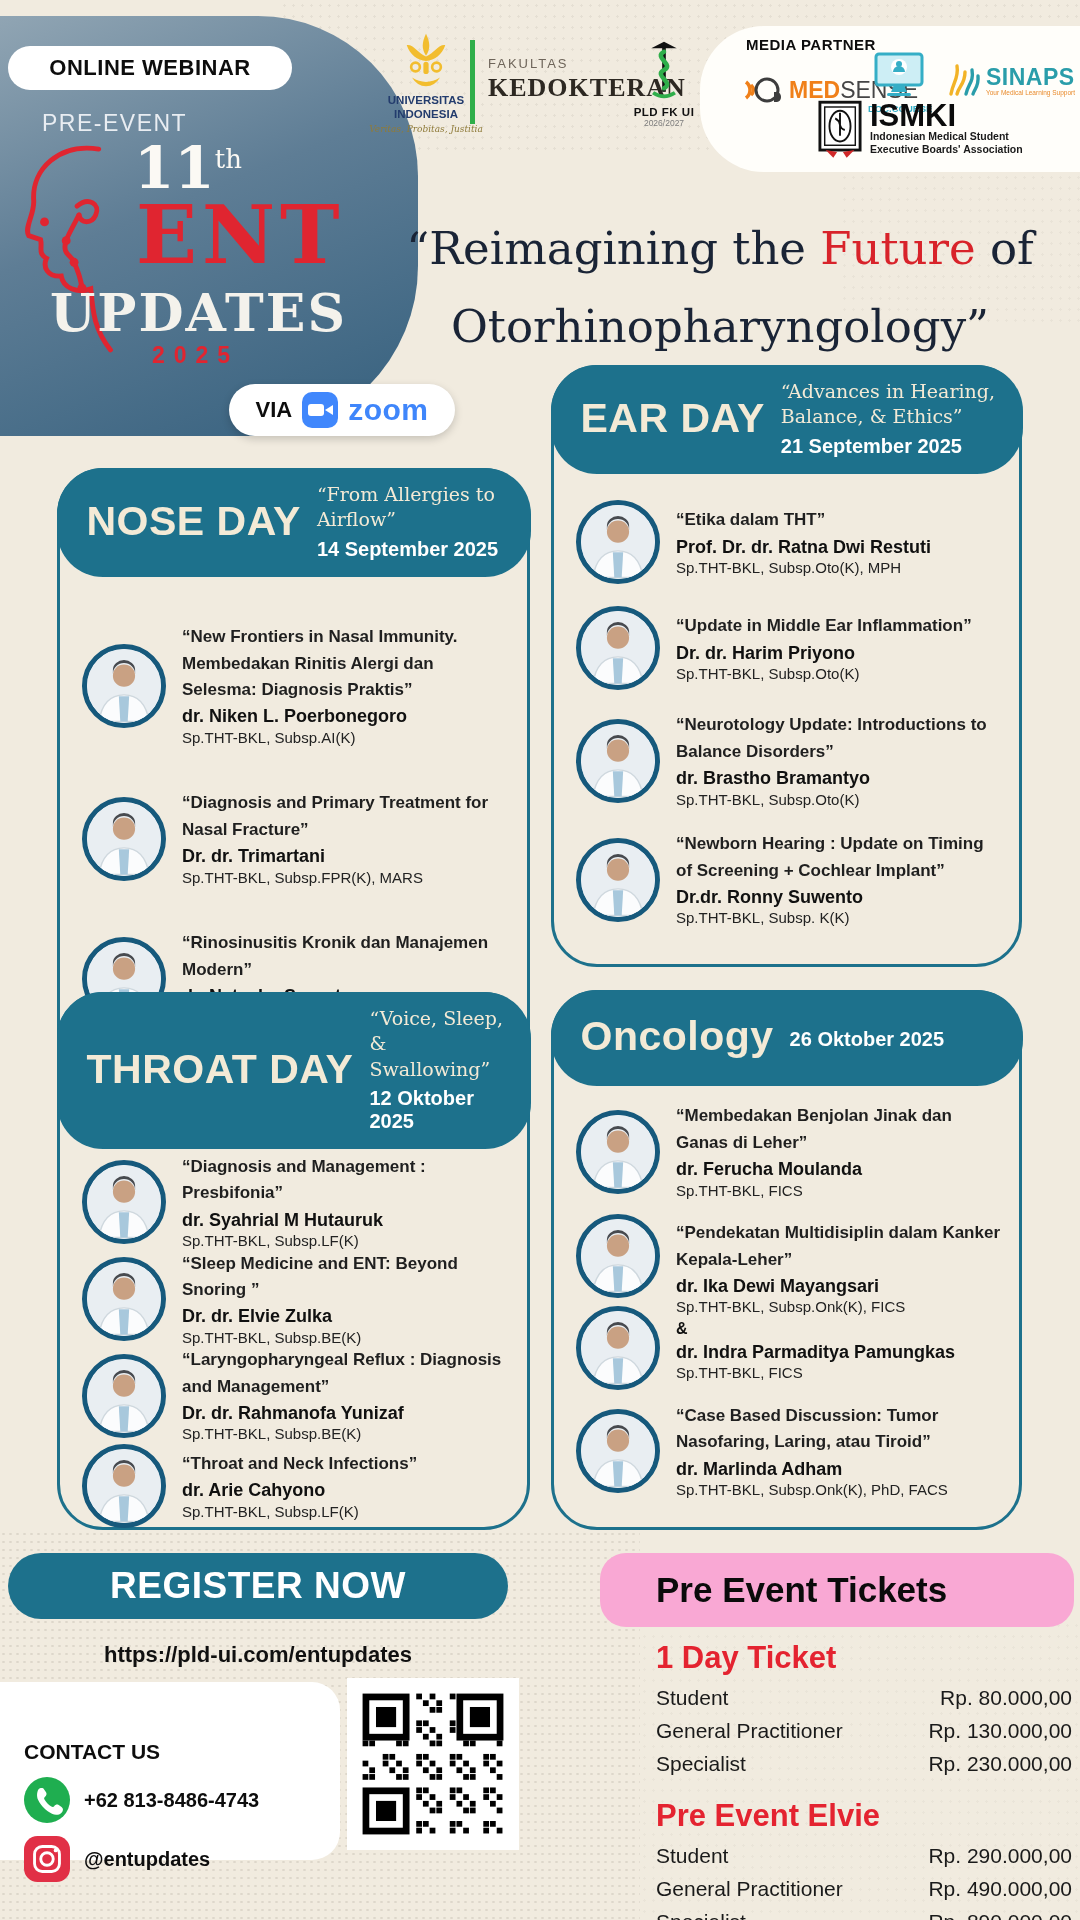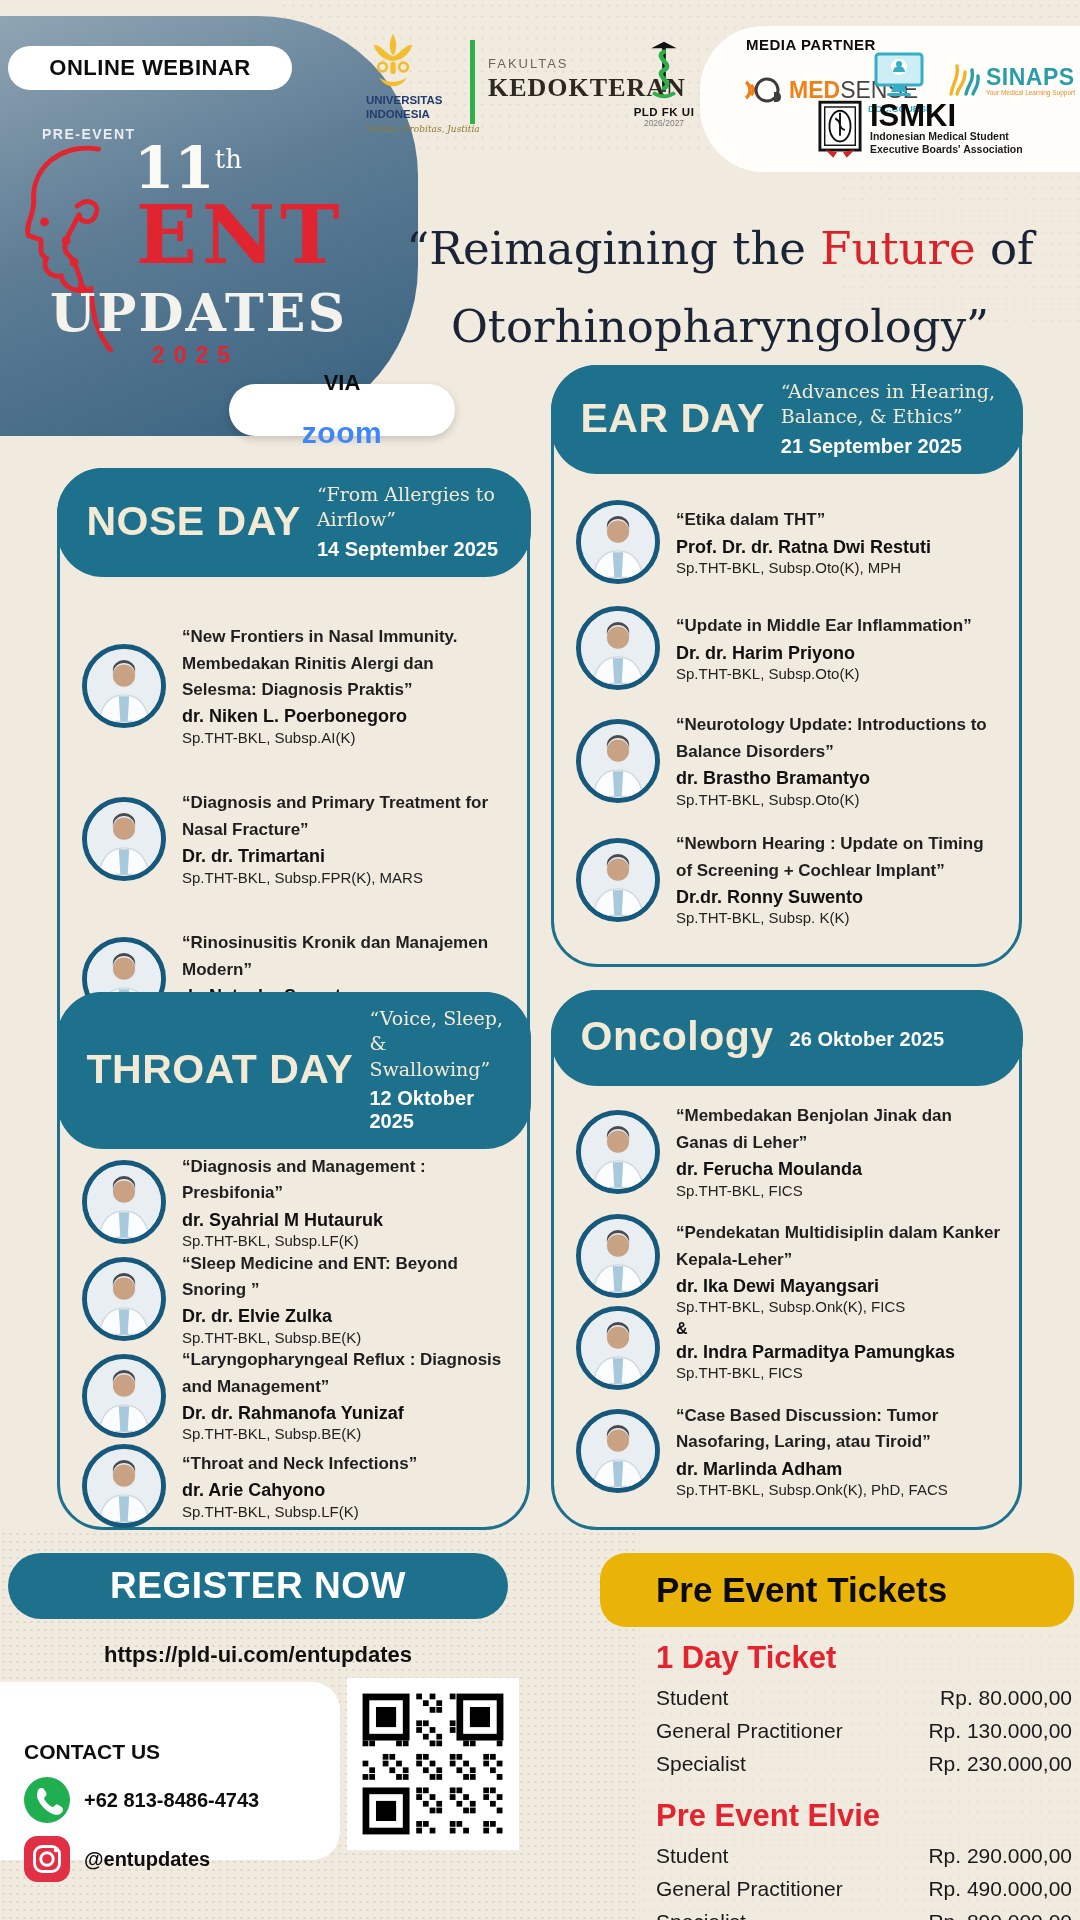--- a/index.html
+++ b/index.html
@@ -15,36 +15,36 @@
   .speckle.bottom{left:0;top:1530px;width:640px;height:390px;opacity:.30;
     background-size:7px 8px;}
   .speckle.bottom2{left:640px;top:1620px;width:440px;height:300px;opacity:.10;}
 
   
   .top-blob{position:absolute;left:-34px;top:16px;width:452px;height:420px;
     background:linear-gradient(158deg,#93a7b5 0%,#5e7d95 45%,#35607e 100%);
     border-radius:14px 160px 170px 0;}
   .ow-pill{position:absolute;left:42px;top:30px;width:284px;height:44px;background:#fff;border-radius:24px;
     display:flex;align-items:center;justify-content:center;font-weight:700;font-size:22px;color:#0d0d0d;letter-spacing:.5px;}
-  .pre-event{position:absolute;left:76px;top:110px;color:#e9edf2;font-weight:700;font-size:14px;letter-spacing:1.5px;}
+  .pre-event{position:absolute;left:76px;top:94px;color:#e9edf2;font-weight:400;font-size:23px;letter-spacing:1.5px;}
   .face-art{position:absolute;left:48px;top:126px;width:128px;height:214px;}
   .num11{position:absolute;left:168px;top:118px;color:#fbf9f4;font-family:"DejaVu Serif",serif;font-size:58px;font-weight:700;}
   .num11 sup{font-size:26px;font-weight:400;}
   .ent-word{position:absolute;left:170px;top:172px;font-family:"DejaVu Serif",serif;font-weight:700;
     font-size:80px;color:#e02530;letter-spacing:5px;}
   .updates-word{position:absolute;left:84px;top:266px;font-family:"DejaVu Serif",serif;font-weight:700;
     font-size:52px;color:#f4f2ec;letter-spacing:2px;}
   .year-2025{position:absolute;left:186px;top:326px;color:#e02530;font-weight:700;font-size:23px;letter-spacing:9px;}
   .via-pill{position:absolute;left:229px;top:384px;width:226px;height:52px;background:#fff;border-radius:27px;
-    display:flex;align-items:center;justify-content:center;gap:10px;box-shadow:0 3px 8px rgba(0,0,0,.18);flex-direction:column;}
+    display:flex;align-items:center;justify-content:center;gap:10px;box-shadow:0 3px 8px rgba(0,0,0,.18);}
   .via-label{font-weight:700;font-size:22px;color:#0d0d0d;}
   .zoom-word{font-weight:700;font-size:30px;color:#3f86fb;letter-spacing:.5px;}
 
   
-  .ui-logo{position:absolute;left:366px;top:32px;width:120px;text-align:left;}
+  .ui-logo{position:absolute;left:366px;top:32px;width:120px;text-align:center;}
   .ui-lines{font-size:11.5px;font-weight:700;color:#233c6d;line-height:1.2;margin-top:2px;}
   .ui-motto{font-family:"DejaVu Serif",serif;font-style:italic;font-size:9px;color:#8f7b3a;margin-top:2px;}
   .green-bar{position:absolute;left:470px;top:40px;width:5px;height:84px;background:#2fae4a;}
   .fk{position:absolute;left:488px;top:56px;}
   .fk-l1{font-size:13px;letter-spacing:2px;color:#6e655a;}
   .fk-l2{font-family:"Liberation Serif",serif;font-size:26px;font-weight:700;color:#2d2822;letter-spacing:1px;margin-top:2px;}
   .pld{position:absolute;left:618px;top:40px;width:92px;text-align:center;}
   .pld-name{font-size:11.5px;font-weight:700;color:#111;margin-top:2px;letter-spacing:.5px;}
   .pld-year{font-size:8.5px;color:#7c7c7c;}
 
@@ -100,21 +100,21 @@
   .contact-box{position:absolute;left:0;top:1682px;width:340px;height:178px;background:#fff;border-radius:0 28px 28px 0;
     padding:14px 0 0 24px;}
   .contact-heading{font-size:21px;font-weight:800;color:#0d0d0d;margin-top:44px;}
   .contact-row{display:flex;align-items:center;gap:14px;margin-top:13px;}
   .ci{width:46px;height:46px;flex:none;}
   .contact-label{font-size:20px;font-weight:700;color:#0d0d0d;}
   .qr-box{position:absolute;left:347px;top:1678px;width:172px;height:172px;background:#fff;padding:6px;}
   .qr-box svg{width:100%;height:100%;display:block;}
 
   
-  .tickets-banner{position:absolute;left:600px;top:1553px;width:474px;height:74px;background:#eab308;border-radius:26px;
+  .tickets-banner{position:absolute;left:600px;top:1553px;width:474px;height:74px;background:#f9a8d4;border-radius:26px;
     display:flex;align-items:center;padding-left:56px;font-size:35px;font-weight:800;color:#0b0b0b;}
   .tickets-body{position:absolute;left:656px;top:1640px;width:416px;}
   .ticket-group-title{font-size:31px;font-weight:800;color:#e42330;margin:22px 0 10px 0;}
   .ticket-group:first-child .ticket-group-title{margin-top:0;}
   .ticket-row{display:flex;justify-content:space-between;font-size:21px;color:#1a1a1a;margin-top:9px;}
 </style>
 </head>
 <body>
 
 <div class="poster">

